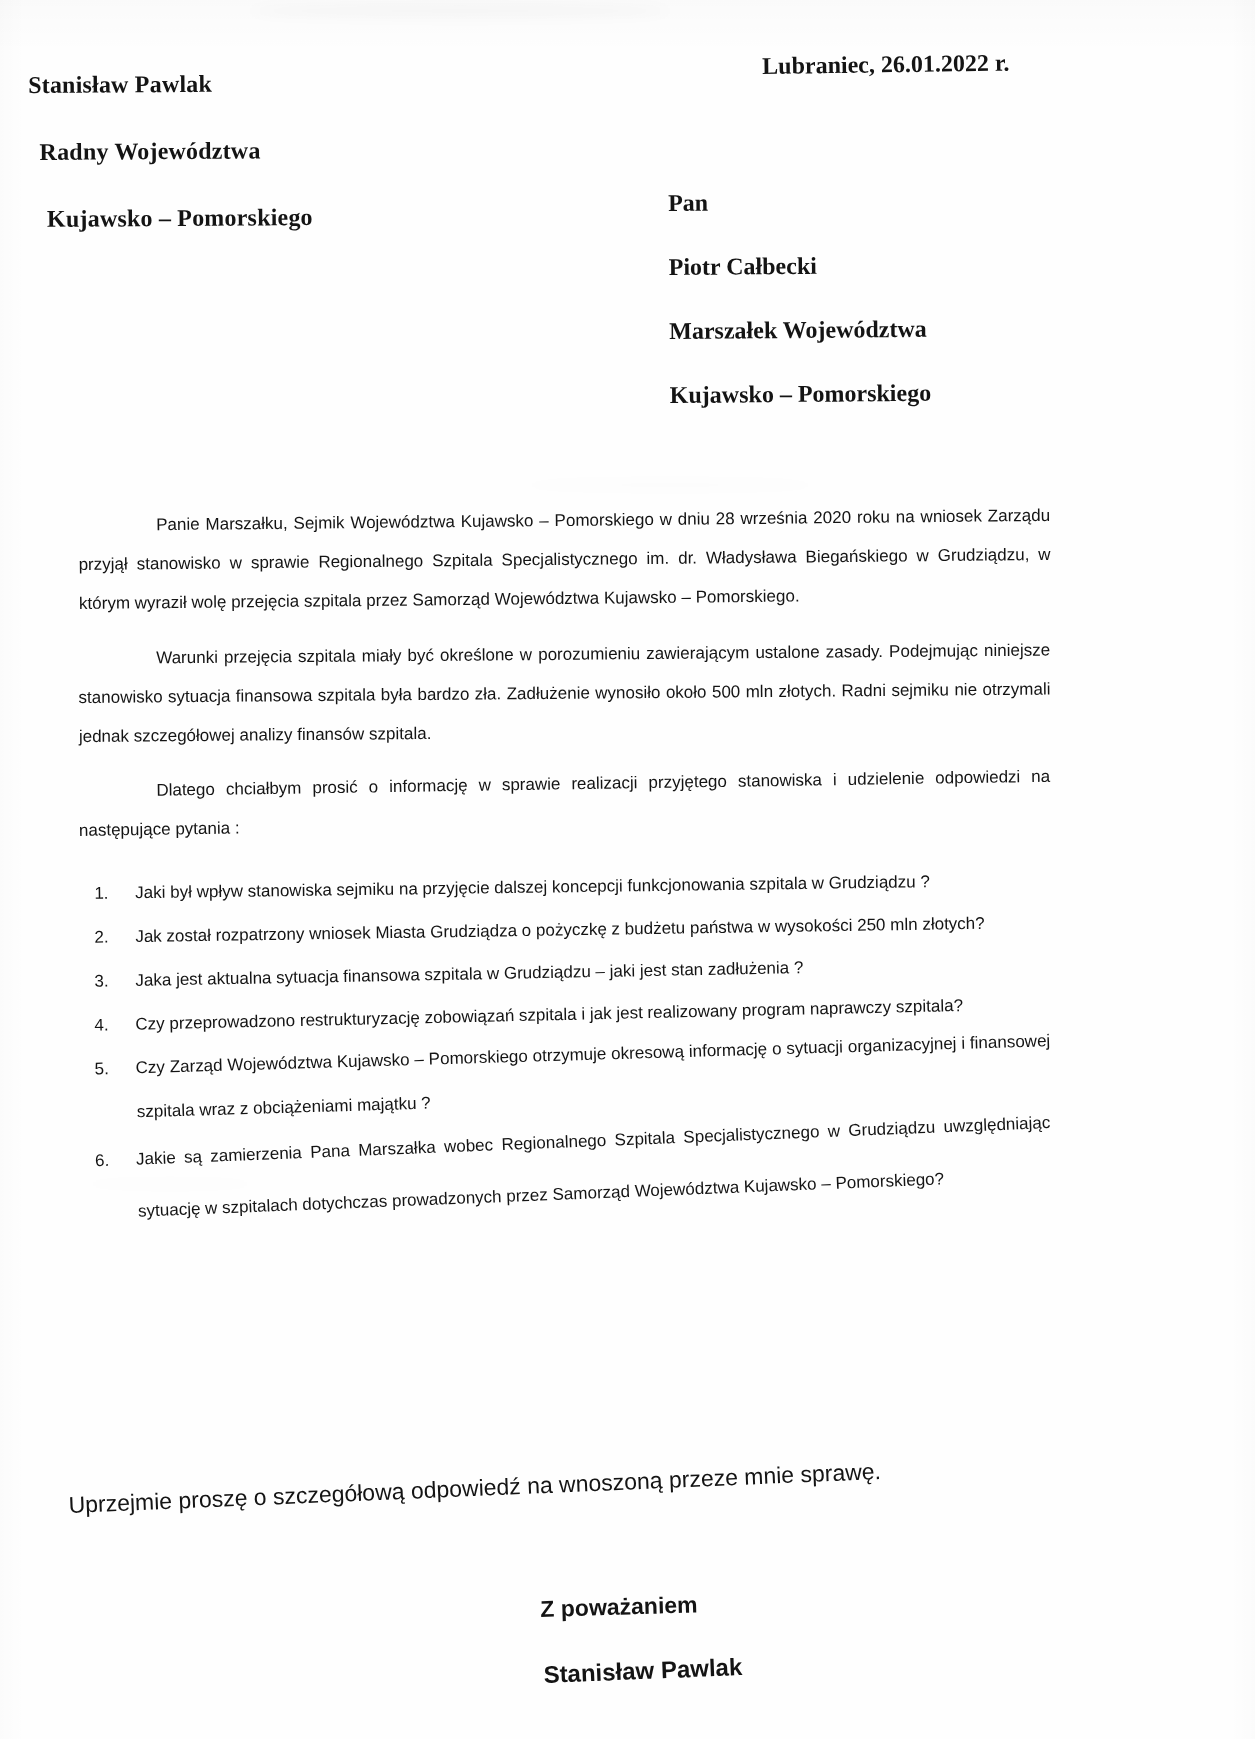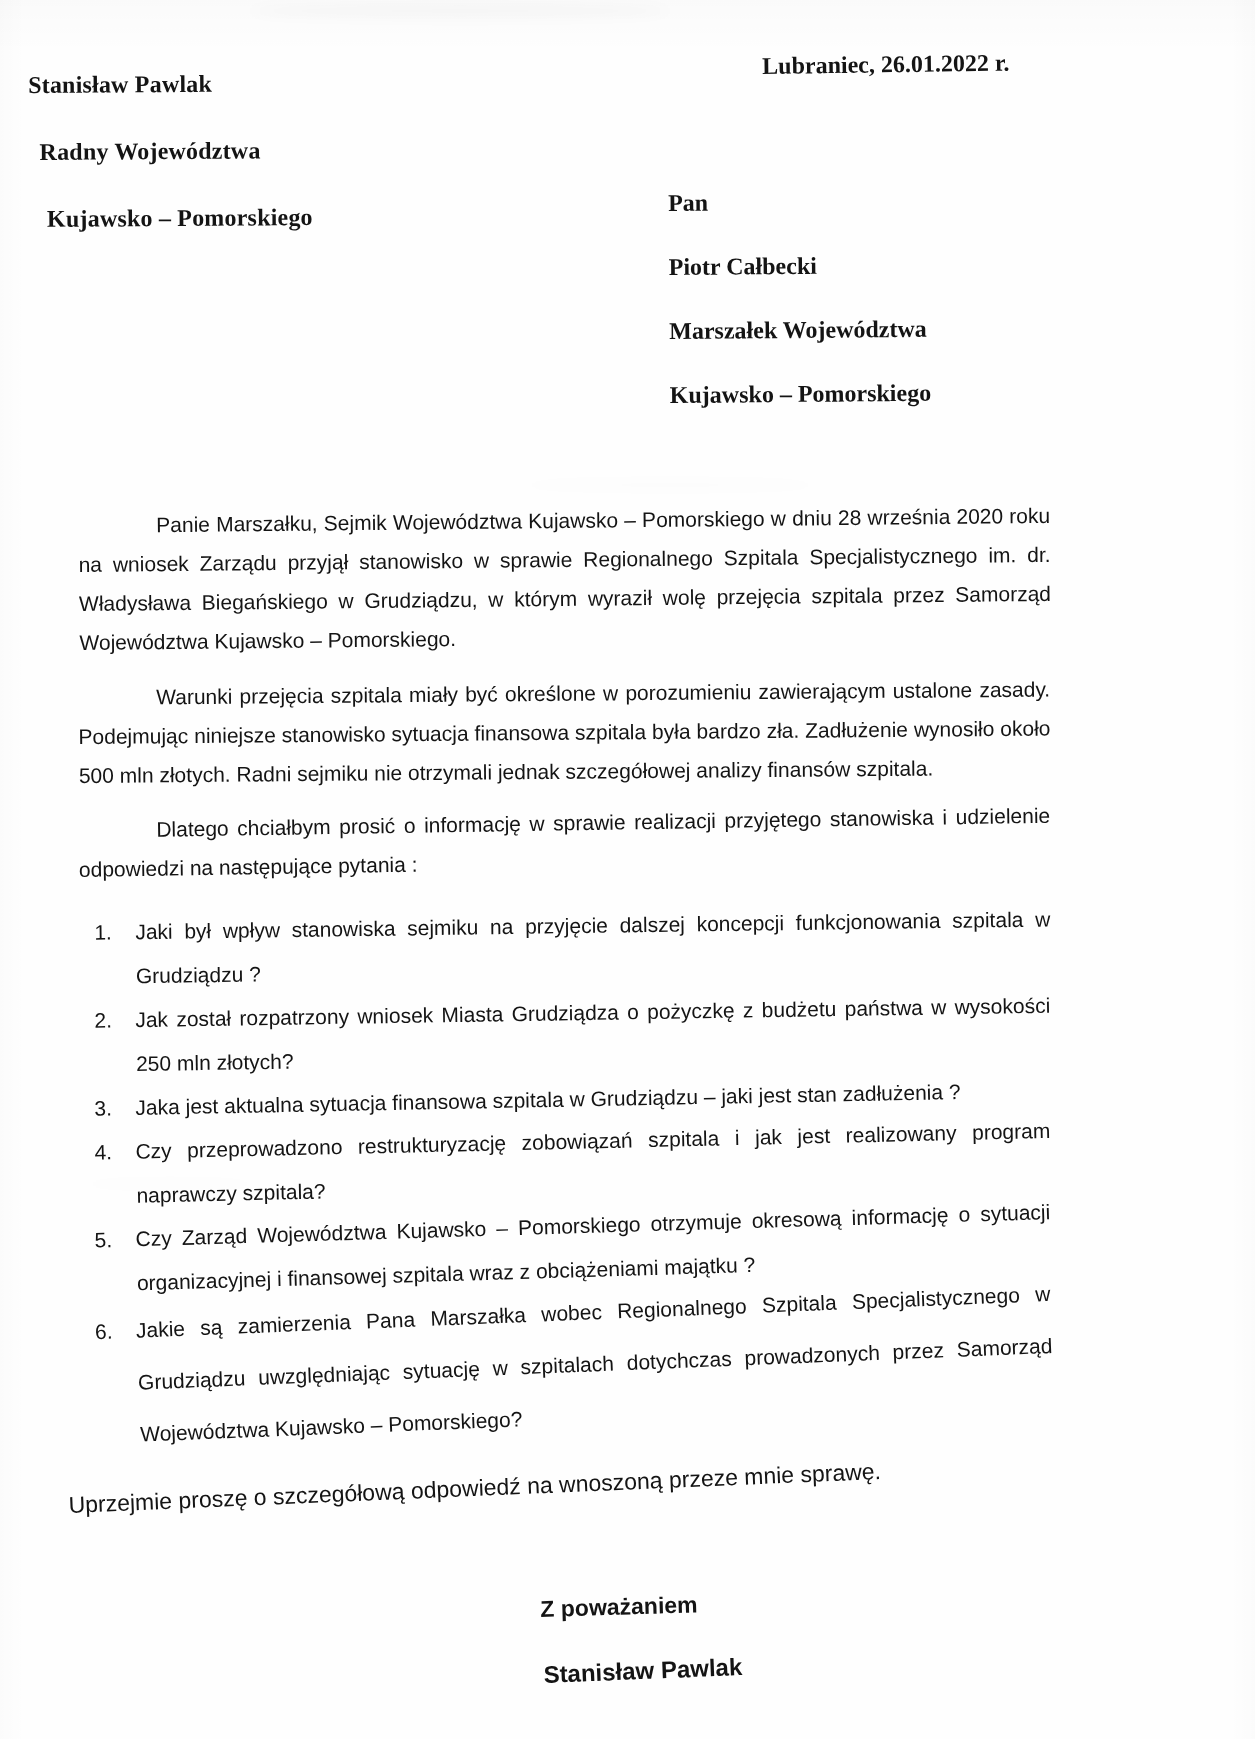--- a/index.html
+++ b/index.html
@@ -41,21 +41,21 @@
 
   .recipient {
     position: absolute; left: 668px; top: 190px;
     font-weight: 700; font-size: 24px;
     transform: rotate(-0.5deg); transform-origin: left top;
   }
   .recipient .line { margin-bottom: 37px; }
 
   .body-block {
     position: absolute; left: 78px; top: 506px; width: 972px;
-    font-size: 21px;
+    font-size: 17px;
   }
   .para {
     text-align: justify;
     text-indent: 78px;
     line-height: 39px;
     margin-bottom: 16px;
     transform-origin: left top;
   }
   .p1 { transform: rotate(-0.6deg); }
   .p2 { transform: rotate(-0.5deg); }

